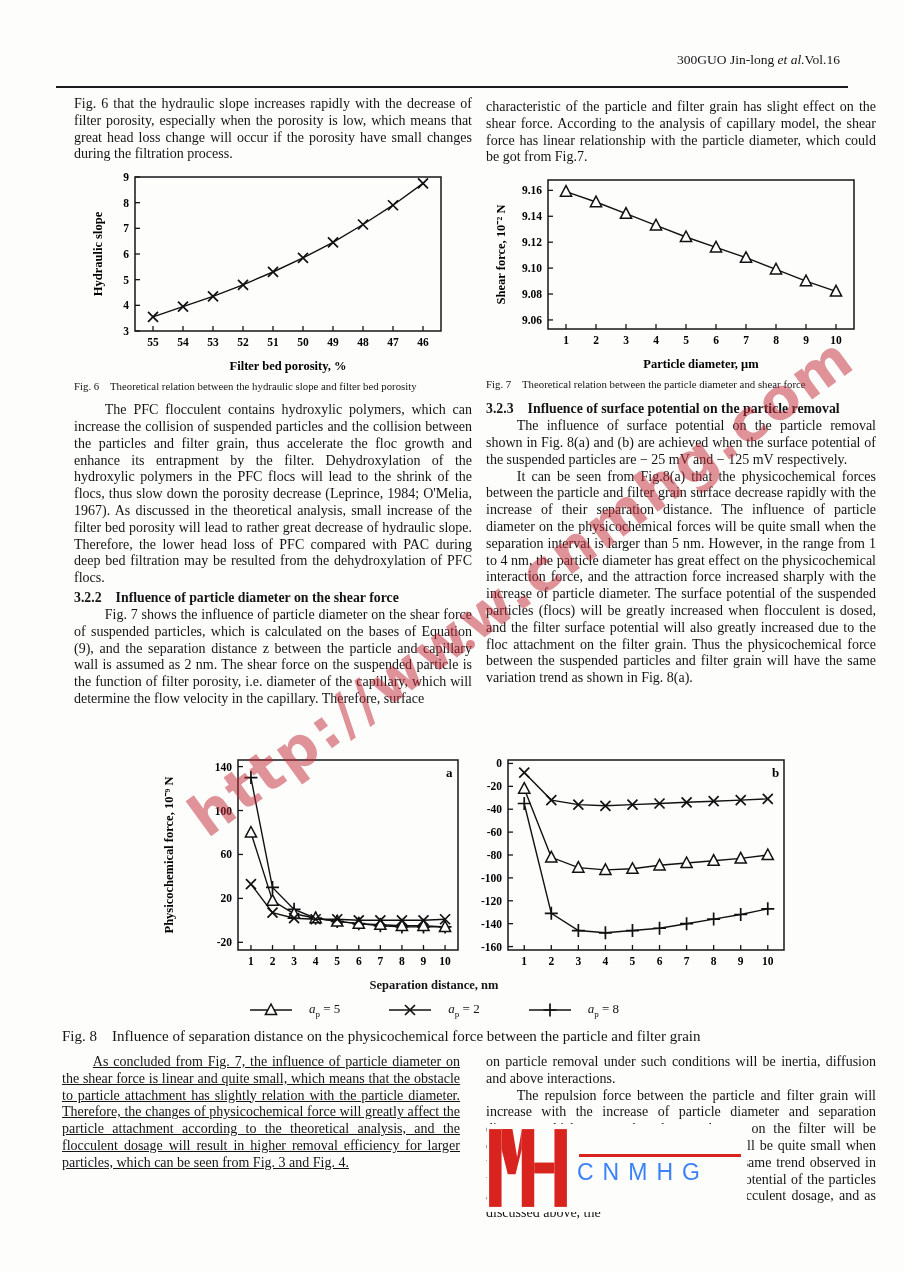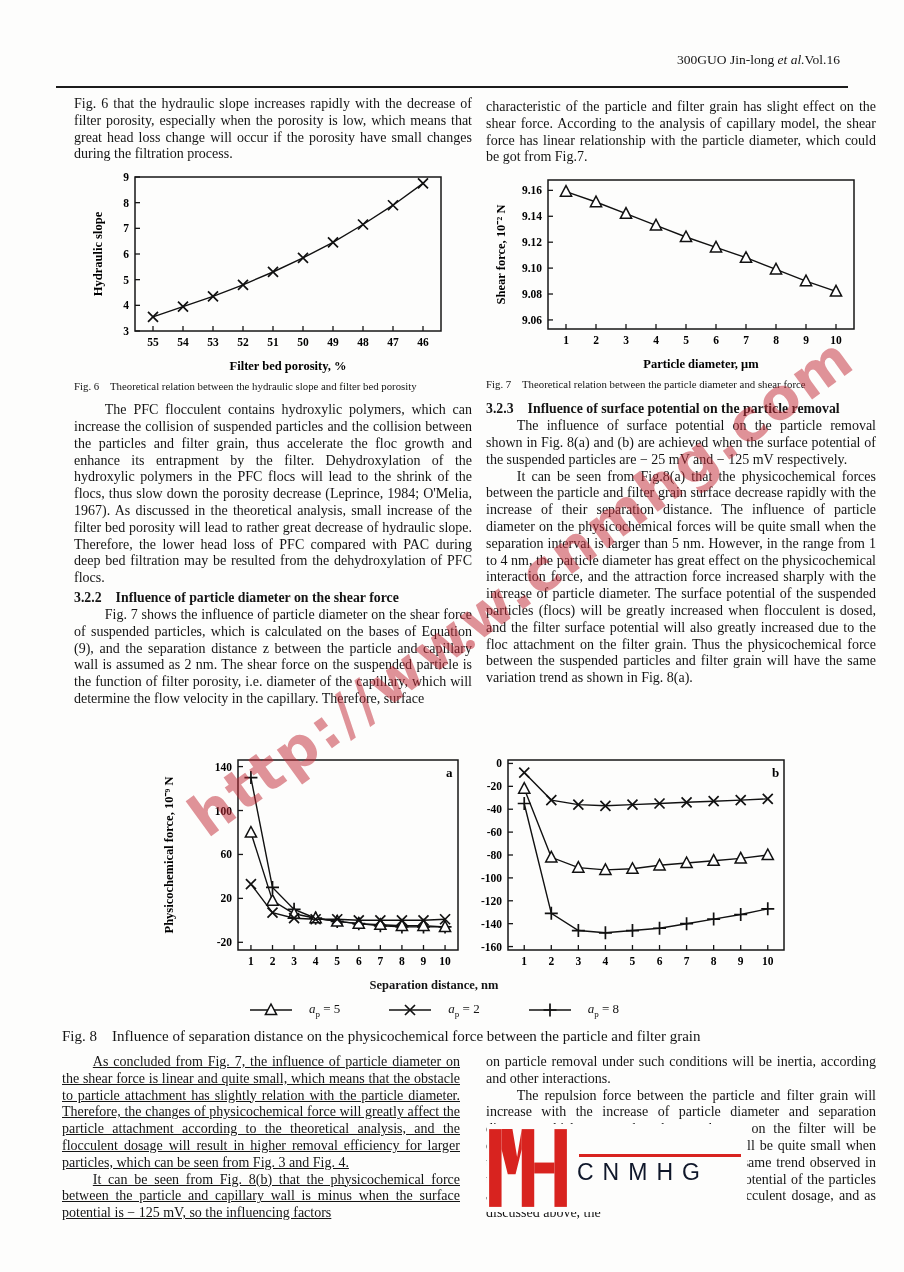--- a/index.html
+++ b/index.html
@@ -352,39 +352,38 @@
             <path d="M22,1.5L22,14.5M15.5,8L28.5,8" stroke="#111" stroke-width="1.7" fill="none"></path>
           </svg>
           <span><i>a</i><sub>p</sub> = 8</span>
         </span>
       </div>
     <div class="figcap">Fig. 8  Influence of separation distance on the physicochemical force between the particle and filter grain</div>
   </div>
 
   <div class="col col-bl">
     <p class="ind">As concluded from Fig. 7, the influence of particle diameter on the shear force is linear and quite small, which means that the obstacle to particle attachment has slightly relation with the particle diameter. Therefore, the changes of physicochemical force will greatly affect the particle attachment according to the theoretical analysis, and the flocculent dosage will result in higher removal efficiency for larger particles, which can be seen from Fig. 3 and Fig. 4.</p>
-    <p class="ind">It can be seen from Fig. 8(b) that the physicochemical force between the particle and capillary wall is minus when the surface potential is − 125 mV, so the influencing factors</p>
   </div>
   <div class="col col-br">
-    <p>on particle removal under such conditions will be inertia, according and other interactions.</p>
+    <p>on particle removal under such conditions will be inertia, diffusion and above interactions.</p>
     <p class="ind">The repulsion force between the particle and filter grain will increase with the increase of particle diameter and separation distance, which means that the attachment on the filter will be difficult for larger particles. The influence will be quite small when the distance is within 4 nm, which is of the same trend observed in the high surface potential case. The surface potential of the particles and filter grain will be quite low without flocculent dosage, and as discussed above, the</p>
   </div>
 
   <div class="wm" style="color: rgba(194, 40, 52, 0.5);">http://www.cnmhg.com</div>
   <div class="wm-dot"></div>
 
   <div class="logo">
     <svg width="78" height="84" viewBox="0 0 100 108">
       <g fill="#d8231f">
         <rect x="0" y="4" width="16" height="100"></rect>
         <rect x="42" y="4" width="16" height="100"></rect>
         <rect x="84" y="4" width="16" height="100"></rect>
         <path d="M16 4 L30 4 L36 40 L42 4 L42 30 L34 62 L24 62 L16 30 Z"></path>
         <rect x="58" y="47" width="26" height="14"></rect>
       </g>
     </svg>
     <div class="logo-txt">
       <span class="logo-rule" style="border-top-color: rgb(216, 35, 31);"></span>
-      <span class="logo-latin" style="color: #0f172a;">CNMHG</span>
+      <span class="logo-latin" style="color: #3b82f6;">CNMHG</span>
     </div>
   </div>
 
 </div>
 
 </body></html>

